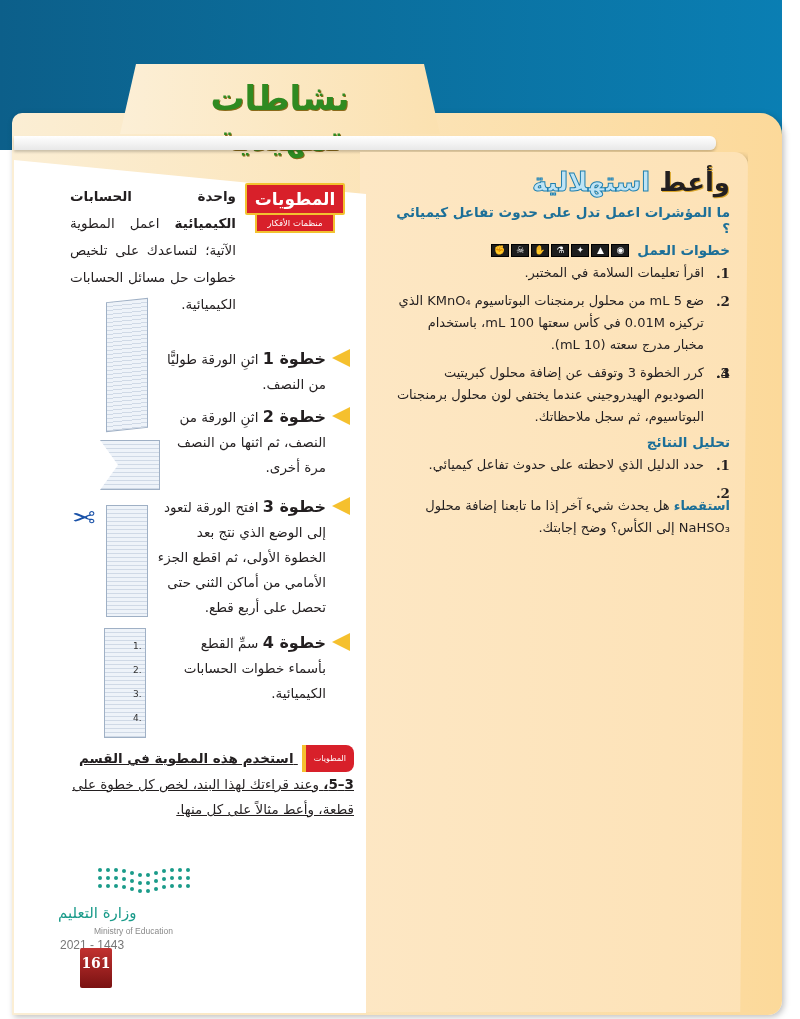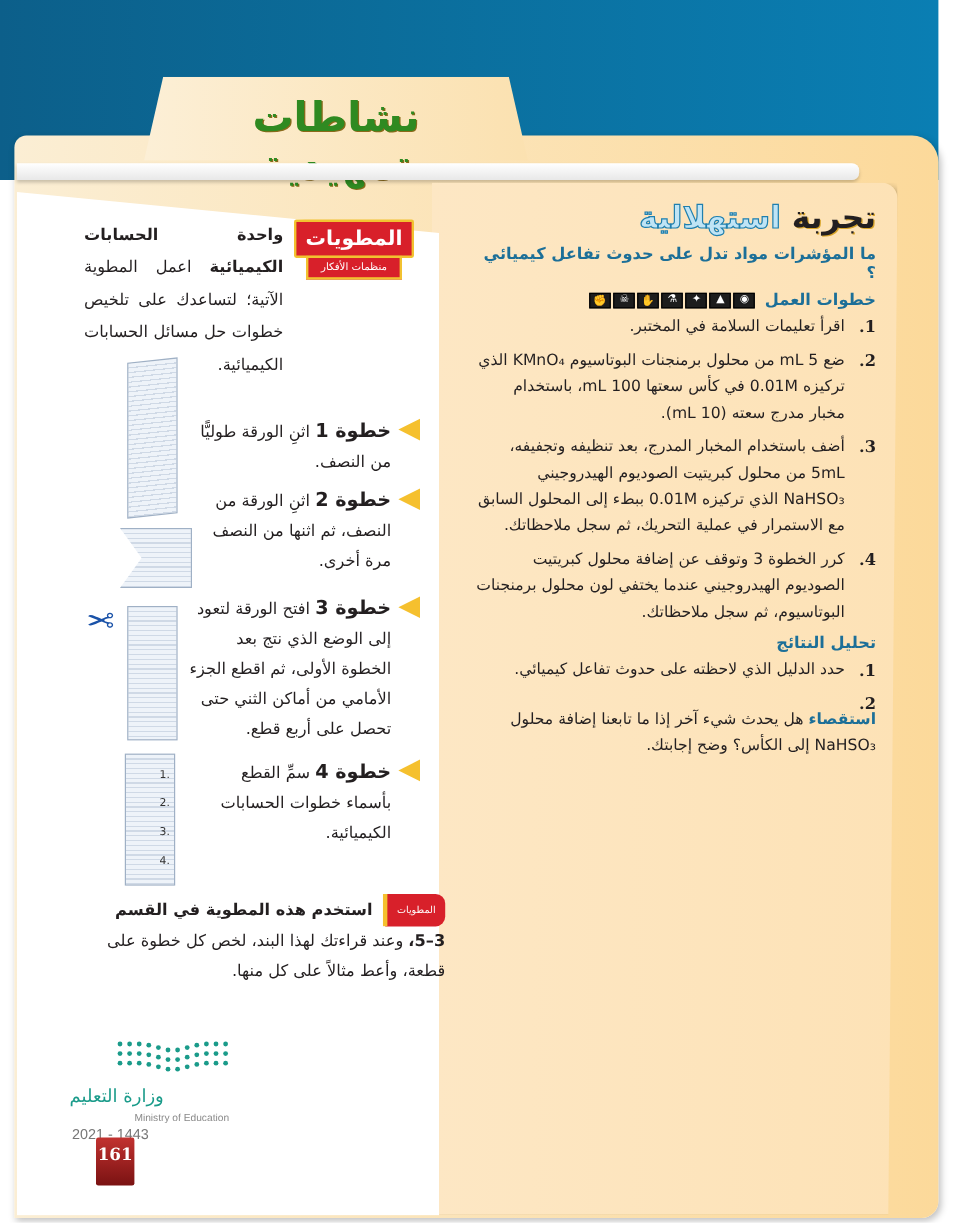--- a/index.html
+++ b/index.html
@@ -76,29 +76,29 @@
     background: #d8202a; border: 2px solid #f2c230;
     color: #fff; font-size: 8.5px; text-align: center; line-height: 16px;
   }
   .fold-intro { position: absolute; left: 70px; top: 183px; width: 166px; direction: rtl; text-align: justify; font-size: 13.5px; line-height: 27px; }
   .fold-intro b { font-weight: bold; }
   .step { position: absolute; direction: rtl; text-align: right; font-size: 13.5px; line-height: 25px; }
   .step .lbl { font-weight: bold; font-size: 16px; }
   .arrow { position: absolute; width: 0; height: 0; border-top: 9px solid transparent; border-bottom: 9px solid transparent; border-right: 18px solid #f5c02e; }
 
   .sheet { position: absolute; background: repeating-linear-gradient(180deg, #eef3f9 0 3px, #cfd9e6 3px 4px); border: 1px solid #9fb0c5; }
-  .usage { position: absolute; left: 81px; top: 745px; width: 290px; direction: rtl; text-align: right; font-size: 13.5px; line-height: 25px; }
+  .usage { position: absolute; left: 64px; top: 745px; width: 290px; direction: rtl; text-align: right; font-size: 13.5px; line-height: 25px; text-decoration: underline; }
   .usage-tag { display: inline-block; background: #d8202a; color: #fff; font-size: 8px; padding: 1px 8px; border-radius: 0 8px 8px 0; vertical-align: middle; margin-left: 4px; border-left: 4px solid #f5c02e; }
   .usage b { font-weight: bold; font-size: 13.5px; }
 
   .moe { position: absolute; left: 58px; top: 868px; width: 150px; }
   .moe-dots { position: absolute; left: 40px; top: 0; width: 100px; height: 34px; }
   .moe-dots span { position: absolute; width: 4px; height: 4px; border-radius: 50%; background: #1a9b8a; }
   .moe-ar { position: absolute; left: 0; top: 36px; width: 110px; text-align: left; font-size: 15px; color: #1a9b8a; direction: rtl; }
-  .moe-en { position: absolute; left: 18px; top: 58px; font-size: 8.5px; color: #8a8a8a; font-family: "Liberation Sans", sans-serif; padding-left: 36px; }
+  .moe-en { position: absolute; left: 0; top: 58px; font-size: 8.5px; color: #8a8a8a; font-family: "Liberation Sans", sans-serif; padding-left: 36px; }
   .moe-year { position: absolute; left: 2px; top: 70px; font-size: 12px; color: #777; font-family: "Liberation Sans", sans-serif; }
   .page-num {
     position: absolute; left: 80px; top: 948px; width: 32px; height: 40px;
     background: linear-gradient(180deg, #c23230 0%, #7a1212 100%);
     color: #fff; font-weight: bold; font-family: "DejaVu Serif", serif; font-size: 14px;
     text-align: center; line-height: 30px; border-radius: 2px;
   }
 </style>
 </head>
 <body>
@@ -107,40 +107,40 @@
 <div class="right-edge"></div>
 <div class="folder-back"></div>
 <div class="folder-tab"></div>
 <div class="tab-title">نشاطات تمهيدية</div>
 <div class="paper-strip"></div>
 <div class="lab-card"></div>
 <div class="white-page"></div>
 
 <div class="lab">
   <div class="lab-title">
-    <span class="t1">تجربة</span>
+    <span class="t1">وأعط</span>
     <span class="t2">استهلالية</span>
   </div>
-  <div class="lab-question">ما المؤشرات مواد تدل على حدوث تفاعل كيميائي ؟</div>
+  <div class="lab-question">ما المؤشرات اعمل تدل على حدوث تفاعل كيميائي ؟</div>
   <div class="section-heading">
     <span>خطوات العمل</span>
     <span class="safety-icons">
       <span class="safety-icon">◉</span>
       <span class="safety-icon">▲</span>
       <span class="safety-icon">✦</span>
       <span class="safety-icon">⚗</span>
       <span class="safety-icon">✋</span>
       <span class="safety-icon">☠</span>
       <span class="safety-icon">✊</span>
     </span>
   </div>
   <ol class="steps">
     <li><span class="num">1.</span><span>اقرأ تعليمات السلامة في المختبر.</span></li>
     <li><span class="num">2.</span><span>ضع 5 mL من محلول برمنجنات البوتاسيوم KMnO₄ الذي تركيزه 0.01M في كأس سعتها 100 mL، باستخدام مخبار مدرج سعته (10 mL).</span></li>
-    <li><span class="num">3.</span><span>أضف باستخدام المخبار المدرج، بعد تنظيفه وتجفيفه، 5mL من محلول كبريتيت الصوديوم الهيدروجيني NaHSO₃ الذي تركيزه 0.01M ببطء إلى المحلول السابق مع الاستمرار في عملية التحريك، ثم سجل ملاحظاتك.</span></li>
+    <li><span class="num">3.</span></li>
     <li><span class="num">4.</span><span>كرر الخطوة 3 وتوقف عن إضافة محلول كبريتيت الصوديوم الهيدروجيني عندما يختفي لون محلول برمنجنات البوتاسيوم، ثم سجل ملاحظاتك.</span></li>
   </ol>
   <div class="section-heading">تحليل النتائج</div>
   <ol class="steps">
     <li><span class="num">1.</span><span>حدد الدليل الذي لاحظته على حدوث تفاعل كيميائي.</span></li>
     <li><span class="num">2.</span></li>
   </ol>
   <div class="inquiry">
     <span class="label">استقصاء</span>
     <span>هل يحدث شيء آخر إذا ما تابعنا إضافة محلول NaHSO₃ إلى الكأس؟ وضح إجابتك.</span>

